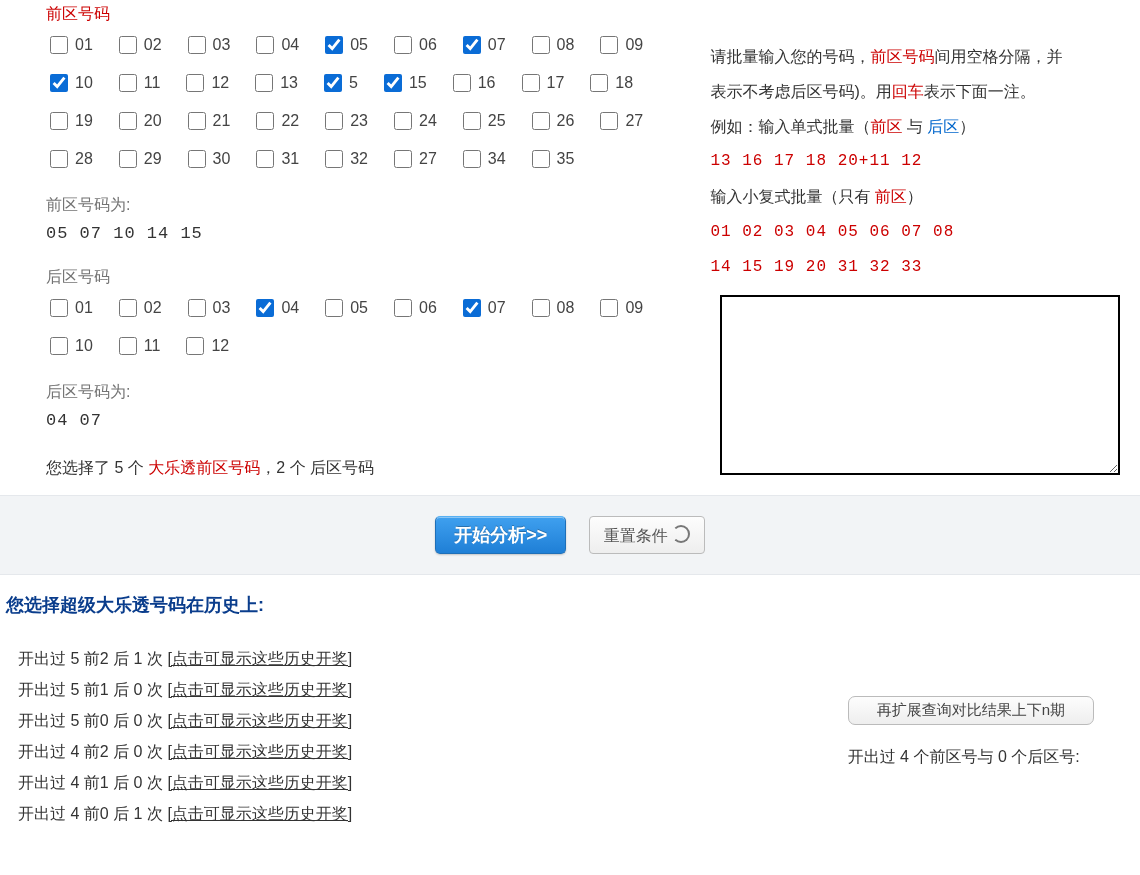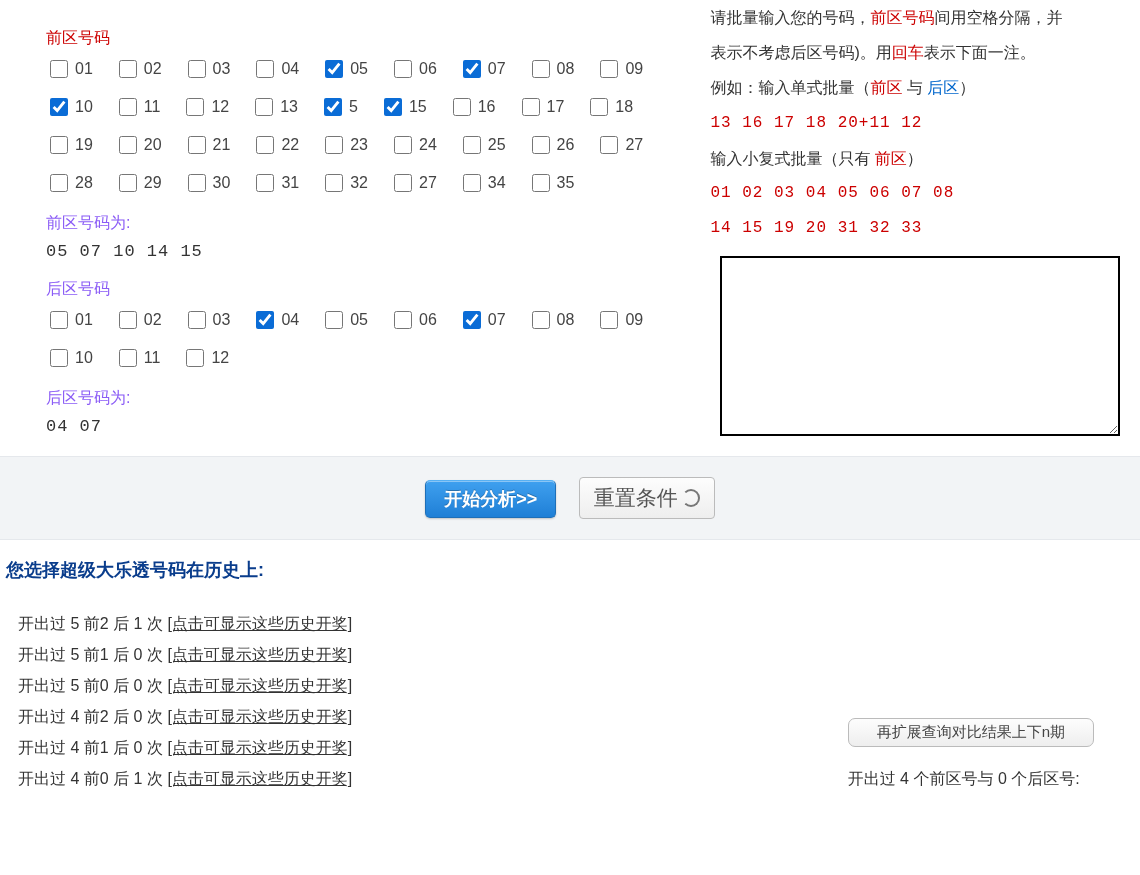--- a/index.html
+++ b/index.html
@@ -18,21 +18,21 @@
   }
   .left-col {
     width: 700px;
     padding: 0 20px 12px 20px;
   }
   .right-col {
     width: 440px;
     padding: 0 0 12px 0;
   }
   .section-title-red { color: #c00; margin: 4px 0 8px 0; }
-  .section-title-blue { color: #8b5cf6; margin: 18px 0 8px 0; }
+  .section-title-blue { color: #737373; margin: 24px 0 8px 0; }
   .num-grid {
     display: flex;
     flex-wrap: wrap;
     gap: 14px 22px;
     margin-bottom: 6px;
     max-width: 680px;
   }
   .num-cell {
     display: flex;
     align-items: center;
@@ -92,21 +92,21 @@
     border-top-color: #57b0f3;
     border-radius: 5px;
     box-shadow: inset 0 1px 0 rgba(255,255,255,0.4), 0 1px 2px rgba(0,0,0,0.2);
     cursor: pointer;
     text-shadow: 0 -1px 0 rgba(0,0,0,0.25);
   }
   .btn-secondary {
     display: inline-block;
     background: linear-gradient(#fdfdfd, #eee);
     color: #555;
-    font-size: 21px;
+    font-size: 16px;
     padding: 6px 14px;
     border: 1px solid #bbb;
     border-radius: 4px;
     margin-left: 18px;
     cursor: pointer;
     text-align: center;
   }
   .refresh-icon::after {
     content: "";
     display: inline-block;
@@ -121,21 +121,21 @@
 
   .results-block { padding: 18px 6px; width: 1140px; }
   .res-title {
     color: #0a3d8c;
     font-weight: bold;
     font-size: 18px;
     margin-bottom: 22px;
   }
   .res-columns {
     display: flex;
-    align-items: flex-end;
+    align-items: center;
     gap: 44px;
   }
   .res-left { padding-left: 12px; }
   .res-left .res-row { margin: 10px 0; font-size: 16px; }
   .res-left a {
     color: #333;
     text-decoration: underline;
     cursor: pointer;
   }
   .res-right { margin-left: auto; padding-right: 40px; }
@@ -357,20 +357,25 @@
         </label>
         <label class="num-cell">
           <input type="checkbox" style="">
           <span>12</span>
         </label>
       </div>
 
     <div class="section-title-blue">后区号码为:</div>
     <div class="picked-line">04 07</div>
 
+    <div class="summary-line">
+      <span>您选择了 </span><span>5</span>
+      <span> 个 </span><span class="red">大乐透前区号码</span><span>，</span><span>2</span>
+      <span> 个 </span><span>后区号码</span>
+    </div>
   </div>
 
   <div class="right-col">
     <div class="right-text">
       <div><span>请批量输入您的号码，</span><span class="red">前区号码</span><span>间用空格分隔，并</span></div>
       <div><span>表示不考虑后区号码)。用</span><span class="red">回车</span><span>表示下面一注。</span></div>
       <div><span>例如：输入单式批量（</span><span class="red">前区</span><span> 与 </span><span class="blue">后区</span><span>）</span></div>
       <div class="mono-red">13 16 17 18 20+11 12</div>
       <div><span>输入小复式批量（只有 </span><span class="red">前区</span><span>）</span></div>
       <div class="mono-red">01 02 03 04 05 06 07 08</div>

